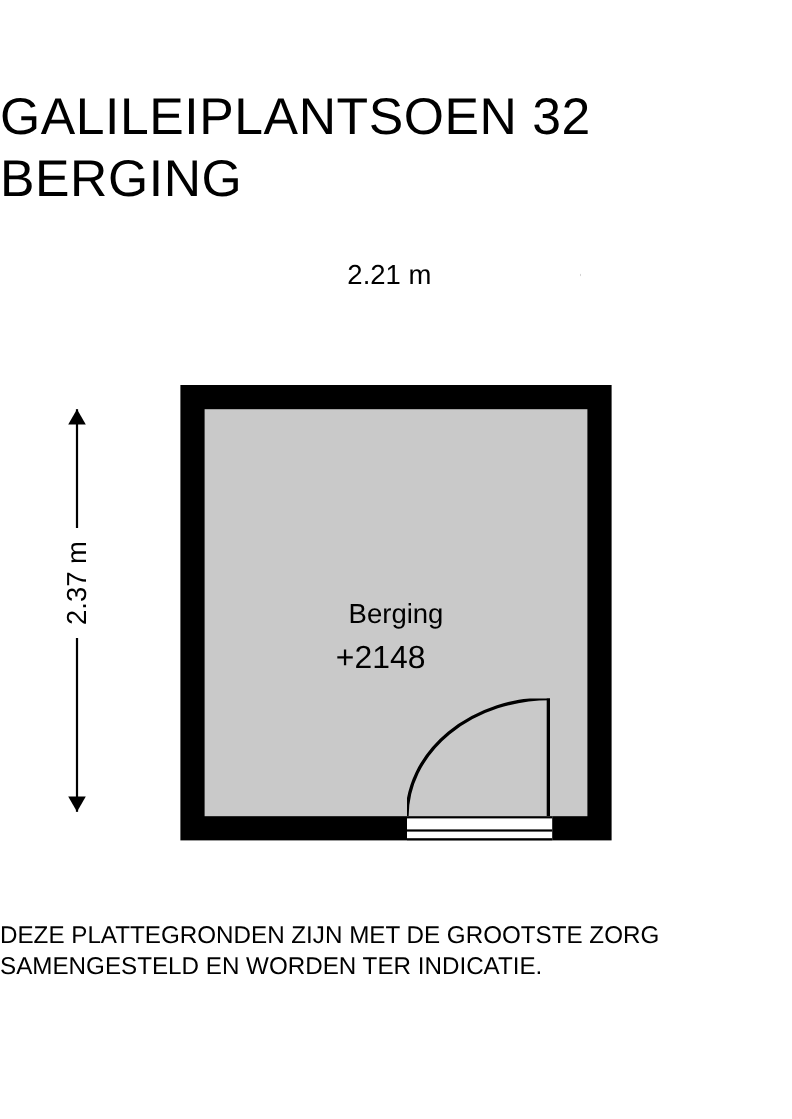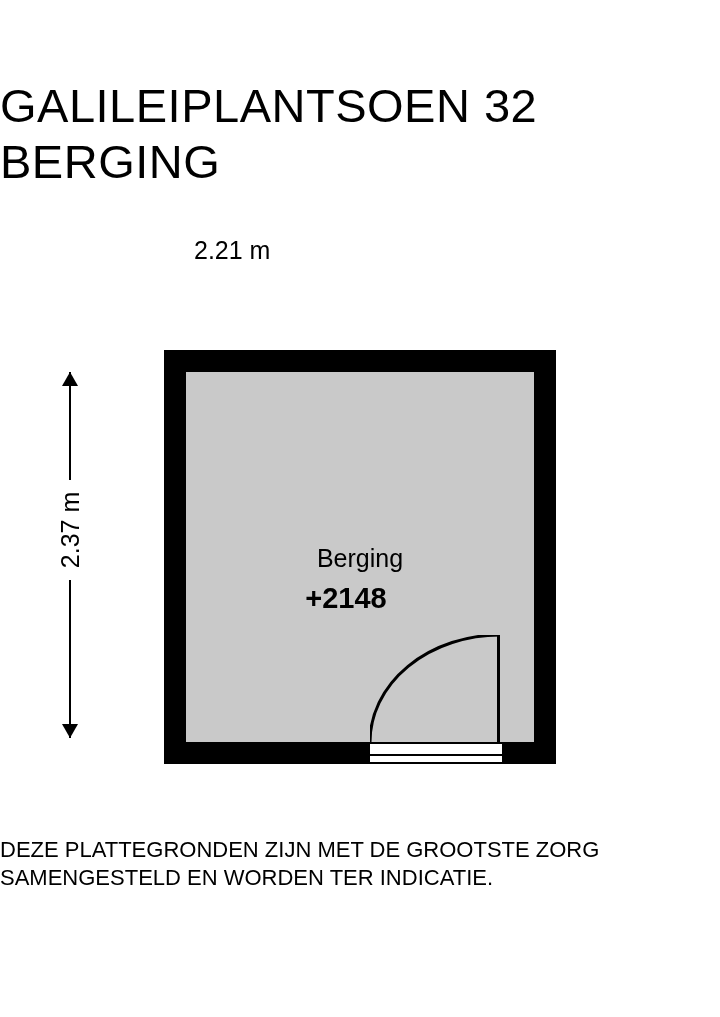--- a/index.html
+++ b/index.html
@@ -68,21 +68,21 @@
     width: 0; height: 0;
     border-top: 8px solid transparent;
     border-bottom: 8px solid transparent;
     border-left: 14px solid #000;
   }
   #dim-top-label {
     position: absolute;
     top: 0px;
     left: 0;
     width: 348px;
-    text-align: left;
+    text-align: center;
     font-size: 25px;
     line-height: 38px;
     background: #fff;
   }
   #dim-top-label-inner {
     background: #fff;
     padding: 0 14px;
   }
 
   
@@ -168,21 +168,20 @@
     line-height: 36px;
   }
   #room-level {
     position: absolute;
     top: 228px;
     left: 22px;
     width: 320px;
     text-align: center;
     font-size: 29px;
     line-height: 40px;
-    font-weight: bold;
   }
 
   
   #door-swing {
     position: absolute;
     left: 206px;
     top: 285px;
     width: 130px;
     height: 107px;
   }

